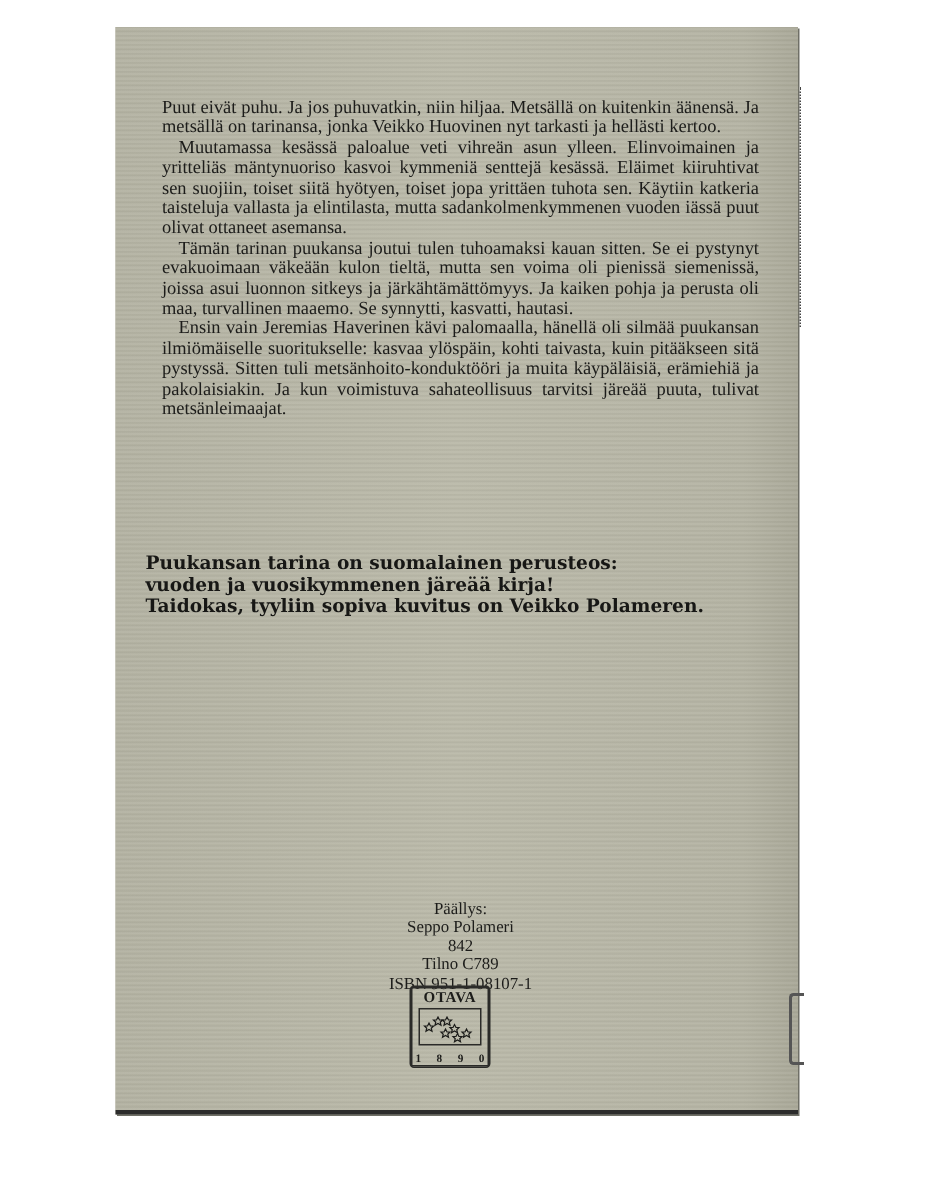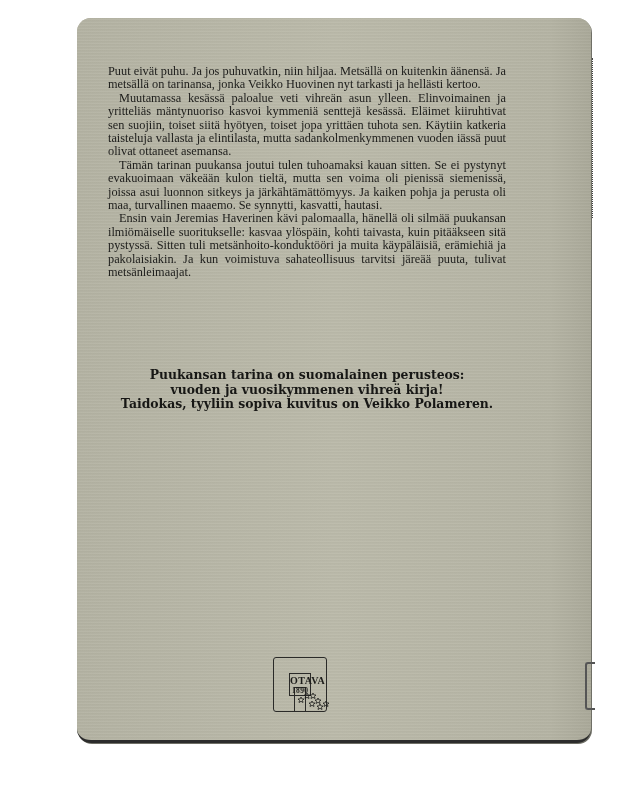--- a/index.html
+++ b/index.html
@@ -10,29 +10,28 @@
     body {
       width: 618px;
       height: 800px;
       position: relative;
       overflow: hidden;
     }
     .book-cover {
       position: absolute;
       left: 77px;
       top: 18px;
-      width: 514px;
+      width: 455px;
       height: 722px;
       background: #b7b6a6;
       background-image:
         repeating-linear-gradient(0deg, rgba(255,255,255,0.05) 0px, rgba(255,255,255,0.05) 1px, rgba(0,0,0,0.03) 2px, rgba(0,0,0,0.0) 3px),
         linear-gradient(90deg, #b3b2a2 0%, #bab9a9 50%, #b4b3a3 92%, #a9a898 100%);
       border-bottom: 3px solid #2c2c2c;
       box-shadow: 1px 1px 0 #6f6f66;
-      border-radius: 14px;
     }
     .spine-edge {
       position: absolute;
       right: -2px;
       top: 40px;
       width: 2px;
       height: 160px;
       border-right: 1px dotted #444;
     }
     .spine-logo {
@@ -61,21 +60,21 @@
       text-indent: 11px;
     }
     .blurb p.first {
       text-indent: 0;
     }
     .tagline {
       position: absolute;
       left: 20px;
       top: 350px;
       width: 420px;
-      text-align: center;
+      text-align: left;
       font-family: "DejaVu Serif", "Liberation Serif", serif;
       font-weight: bold;
       font-size: 12.4px;
       line-height: 14.5px;
       color: #171715;
     }
     .tagline div {
       white-space: nowrap;
     }
     .colophon {
@@ -91,21 +90,21 @@
     }
     .logo {
       position: absolute;
       left: 196px;
       top: 639px;
       width: 54px;
       height: 55px;
       border: 1.5px solid #2a2a28;
       border-radius: 3px;
       box-sizing: border-box;
-      padding: 15px;
+      padding: 0;
       text-decoration: underline;
     }
     .logo-inner {
       width: 100%;
       height: 100%;
       border: 1px solid #2a2a28;
       box-sizing: border-box;
       position: relative;
     }
     .logo-name {
@@ -153,24 +152,31 @@
 
   <div class="blurb">
     <p class="first">Puut eivät puhu. Ja jos puhuvatkin, niin hiljaa. Metsällä on kuitenkin äänensä. Ja metsällä on tarinansa, jonka Veikko Huovinen nyt tarkasti ja hellästi kertoo.</p>
     <p>Muutamassa kesässä paloalue veti vihreän asun ylleen. Elinvoimainen ja yritteliäs mäntynuoriso kasvoi kymmeniä senttejä kesässä. Eläimet kii­ruhtivat sen suojiin, toiset siitä hyötyen, toiset jopa yrittäen tuhota sen. Käytiin katkeria taisteluja vallasta ja elintilasta, mutta sadankolmenkym­menen vuoden iässä puut olivat ottaneet asemansa.</p>
     <p>Tämän tarinan puukansa joutui tulen tuhoamaksi kauan sitten. Se ei pystynyt evakuoimaan väkeään kulon tieltä, mutta sen voima oli pienissä siemenissä, joissa asui luonnon sitkeys ja järkähtämättömyys. Ja kaiken pohja ja perusta oli maa, turvallinen maaemo. Se synnytti, kasvatti, hau­tasi.</p>
     <p>Ensin vain Jeremias Haverinen kävi palomaalla, hänellä oli silmää puu­kansan ilmiömäiselle suoritukselle: kasvaa ylöspäin, kohti taivasta, kuin pitääkseen sitä pystyssä. Sitten tuli metsänhoito-konduktööri ja muita käypäläisiä, erämiehiä ja pakolaisiakin. Ja kun voimistuva sahateollisuus tarvitsi järeää puuta, tulivat metsänleimaajat.</p>
   </div>
 
   <div class="tagline">
     <div>Puukansan tarina on suomalainen perusteos:</div>
-    <div>vuoden ja vuosikymmenen vihreä kirja!</div>
+    <div>vuoden ja vuosikymmenen järeää kirja!</div>
     <div>Taidokas, tyyliin sopiva kuvitus on Veikko Polameren.</div>
   </div>
 
+  <div class="colophon">
+    <div>Päällys:</div>
+    <div>Seppo Polameri</div>
+    <div>842</div>
+    <div>Tilno C789</div>
+    <div>ISBN 951-1-08107-1</div>
+  </div>
 
   <div class="logo">
     <div class="logo-inner">
       <div class="logo-name">OTAVA</div>
       <div class="logo-box">
         <svg width="42" height="23" viewBox="0 0 42 23">
           <g fill="none" stroke="#1c1c1a" stroke-width="0.8">
             <polygon points="6,9 7,11 9,11 7.5,12.5 8,14.5 6,13.3 4,14.5 4.5,12.5 3,11 5,11"></polygon>
             <polygon points="12,5 13,7 15,7 13.5,8.5 14,10.5 12,9.3 10,10.5 10.5,8.5 9,7 11,7"></polygon>
             <polygon points="18,5 19,7 21,7 19.5,8.5 20,10.5 18,9.3 16,10.5 16.5,8.5 15,7 17,7"></polygon>

